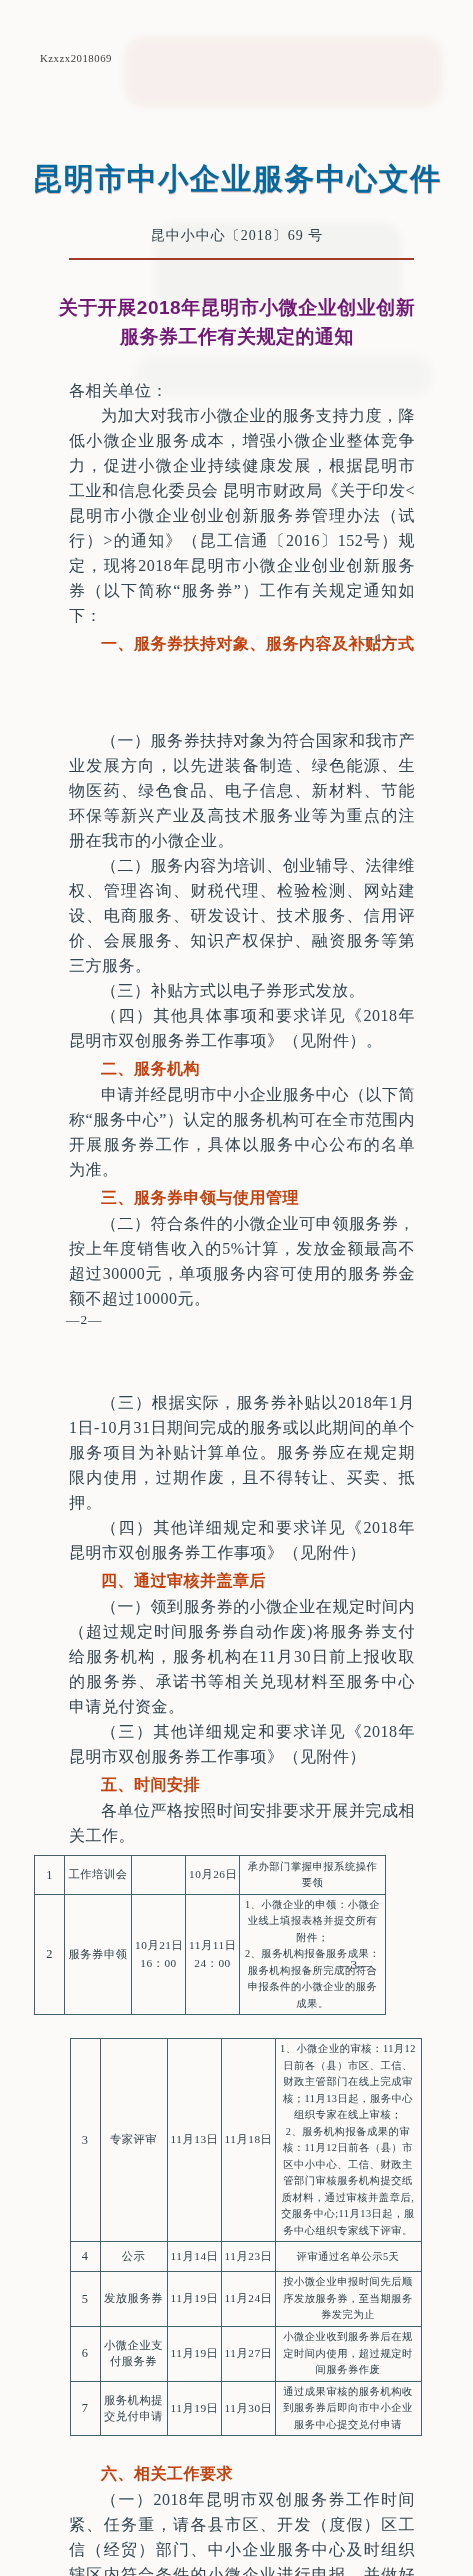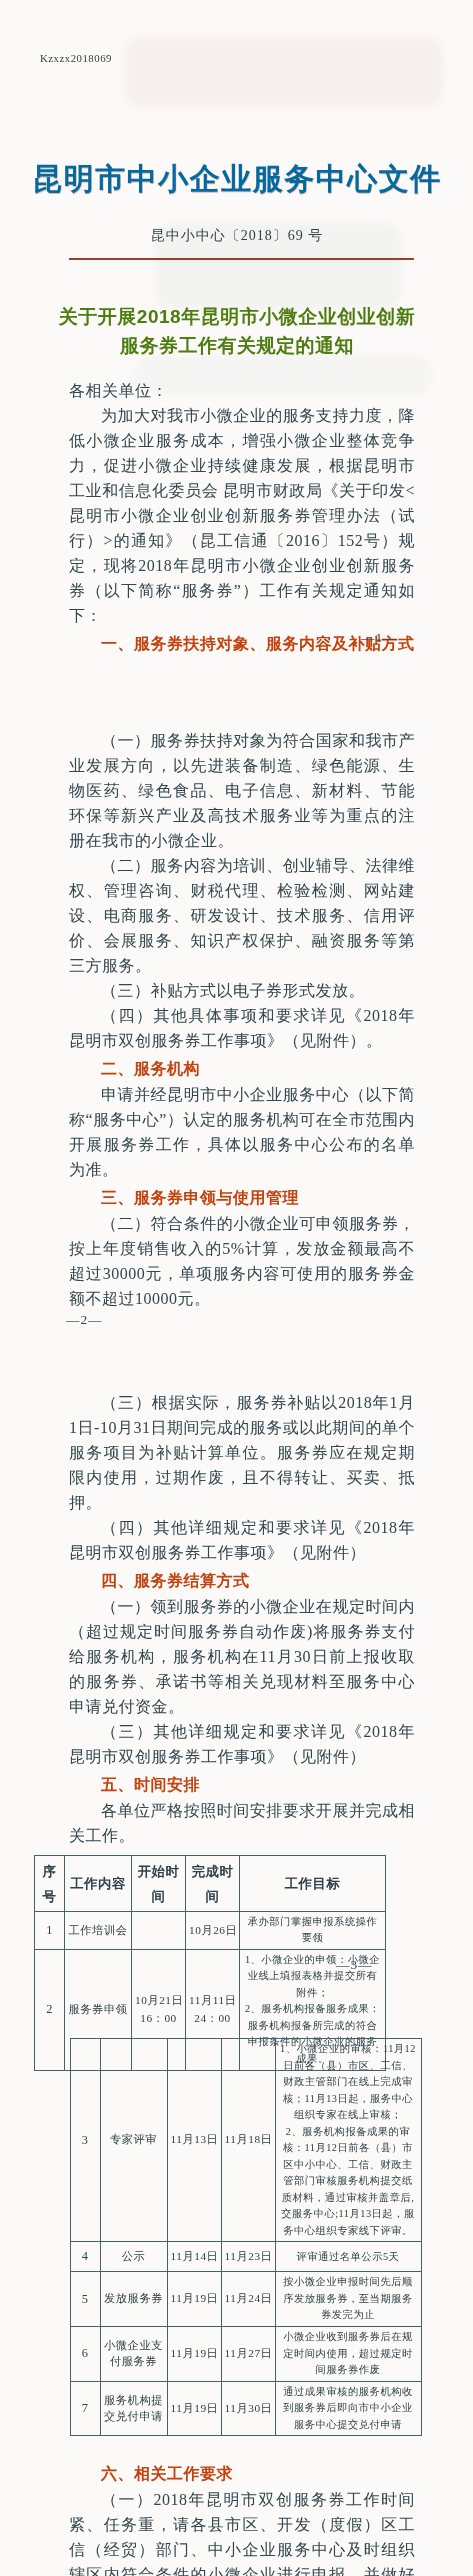--- a/index.html
+++ b/index.html
@@ -17,22 +17,22 @@
   .g2{top:222px;left:155px;width:247px;height:88px;background:#6a7a80;opacity:.05;}
   .g3{top:355px;left:134px;width:299px;height:41px;background:#6a7a80;opacity:.04;}
 
   .scan-code{position:absolute;top:52px;left:40px;font-size:10.8px;color:#3c3c3c;letter-spacing:0.5px;}
   .letterhead{position:absolute;top:159px;left:0;width:474px;text-align:center;
       font-size:30px;font-weight:bold;color:#0369a1;letter-spacing:1.5px;
       text-shadow:0.5px 0.5px 0 rgba(160,60,45,.35);}
   .doc-no{position:absolute;top:227px;left:0;width:474px;text-align:center;
       font-size:14px;color:#2e3e46;letter-spacing:1px;}
   .red-rule{position:absolute;top:258px;left:69px;width:345px;height:1.5px;background:#a43b27;}
-  .doc-title{position:absolute;top:302px;left:0;width:474px;text-align:center;
-      font-family:"Liberation Sans",sans-serif;font-weight:bold;color:#4d7c0f;
+  .doc-title{position:absolute;top:293px;left:0;width:474px;text-align:center;
+      font-family:"Liberation Sans",sans-serif;font-weight:bold;color:#701a75;
       font-size:19px;line-height:29px;letter-spacing:0.5px;}
   .p1-flow{position:absolute;top:378px;left:69px;width:346px;}
 
   .body-txt{font-size:16px;line-height:25px;letter-spacing:0.5px;text-align:justify;}
   .para{text-indent:32px;}
   .h-bold{font-family:"Liberation Sans",sans-serif;font-weight:bold;color:#c2410c;
       padding-left:32px;font-size:16px;line-height:25px;margin:3.1px 0 1px 0;letter-spacing:0.5px;}
 
   .pagenum{position:absolute;font-size:13.4px;color:#2e3e46;letter-spacing:1px;}
   .pn1{top:630px;left:361px;} .pn2{top:583px;left:66px;}
@@ -88,42 +88,35 @@
   <div class="h-bold">二、服务机构</div>
   <div class="para">申请并经昆明市中小企业服务中心（以下简称“服务中心”）认定的服务机构可在全市范围内开展服务券工作，具体以服务中心公布的名单为准。</div>
   <div class="h-bold">三、服务券申领与使用管理</div>
   <div class="para">（二）符合条件的小微企业可申领服务券，按上年度销售收入的5%计算，发放金额最高不超过30000元，单项服务内容可使用的服务券金额不超过10000元。</div>
   <div class="pagenum pn2">—2—</div>
 </div>
 
 <div class="page body-txt" id="page3">
   <div class="para">（三）根据实际，服务券补贴以2018年1月1日-10月31日期间完成的服务或以此期间的单个服务项目为补贴计算单位。服务券应在规定期限内使用，过期作废，且不得转让、买卖、抵押。</div>
   <div class="para">（四）其他详细规定和要求详见《2018年昆明市双创服务券工作事项》（见附件）</div>
-  <div class="h-bold">四、服务券结算方式</div>
+  <div class="h-bold">四、通过审核并盖章后</div>
   <div class="para">（一）领到服务券的小微企业在规定时间内（超过规定时间服务券自动作废)将服务券支付给服务机构，服务机构在11月30日前上报收取的服务券、承诺书等相关兑现材料至服务中心申请兑付资金。</div>
   <div class="para">（三）其他详细规定和要求详见《2018年昆明市双创服务券工作事项》（见附件）</div>
   <div class="h-bold">五、时间安排</div>
   <div class="para">各单位严格按照时间安排要求开展并完成相关工作。</div>
 
   <table class="sched" id="t1">
     <colgroup>
         <col style="width:30px">
         <col style="width:67px">
         <col style="width:54px">
         <col style="width:54px">
         <col style="width:146px">
       </colgroup>
     <tbody>
-        <tr class="hrow">
-      <th>序号</th>
-      <th>工作内容</th>
-      <th>开始时间</th>
-      <th>完成时间</th>
-      <th>工作目标</th>
-    </tr>
     <tr class="r1">
       <td>1</td>
       <td class="task">工作培训会</td>
       <td class="date"></td>
       <td class="date">10月26日</td>
       <td class="goal">承办部门掌握申报系统操作要领</td>
     </tr>
     <tr class="r2">
       <td>2</td>
       <td class="task">服务券申领</td>

